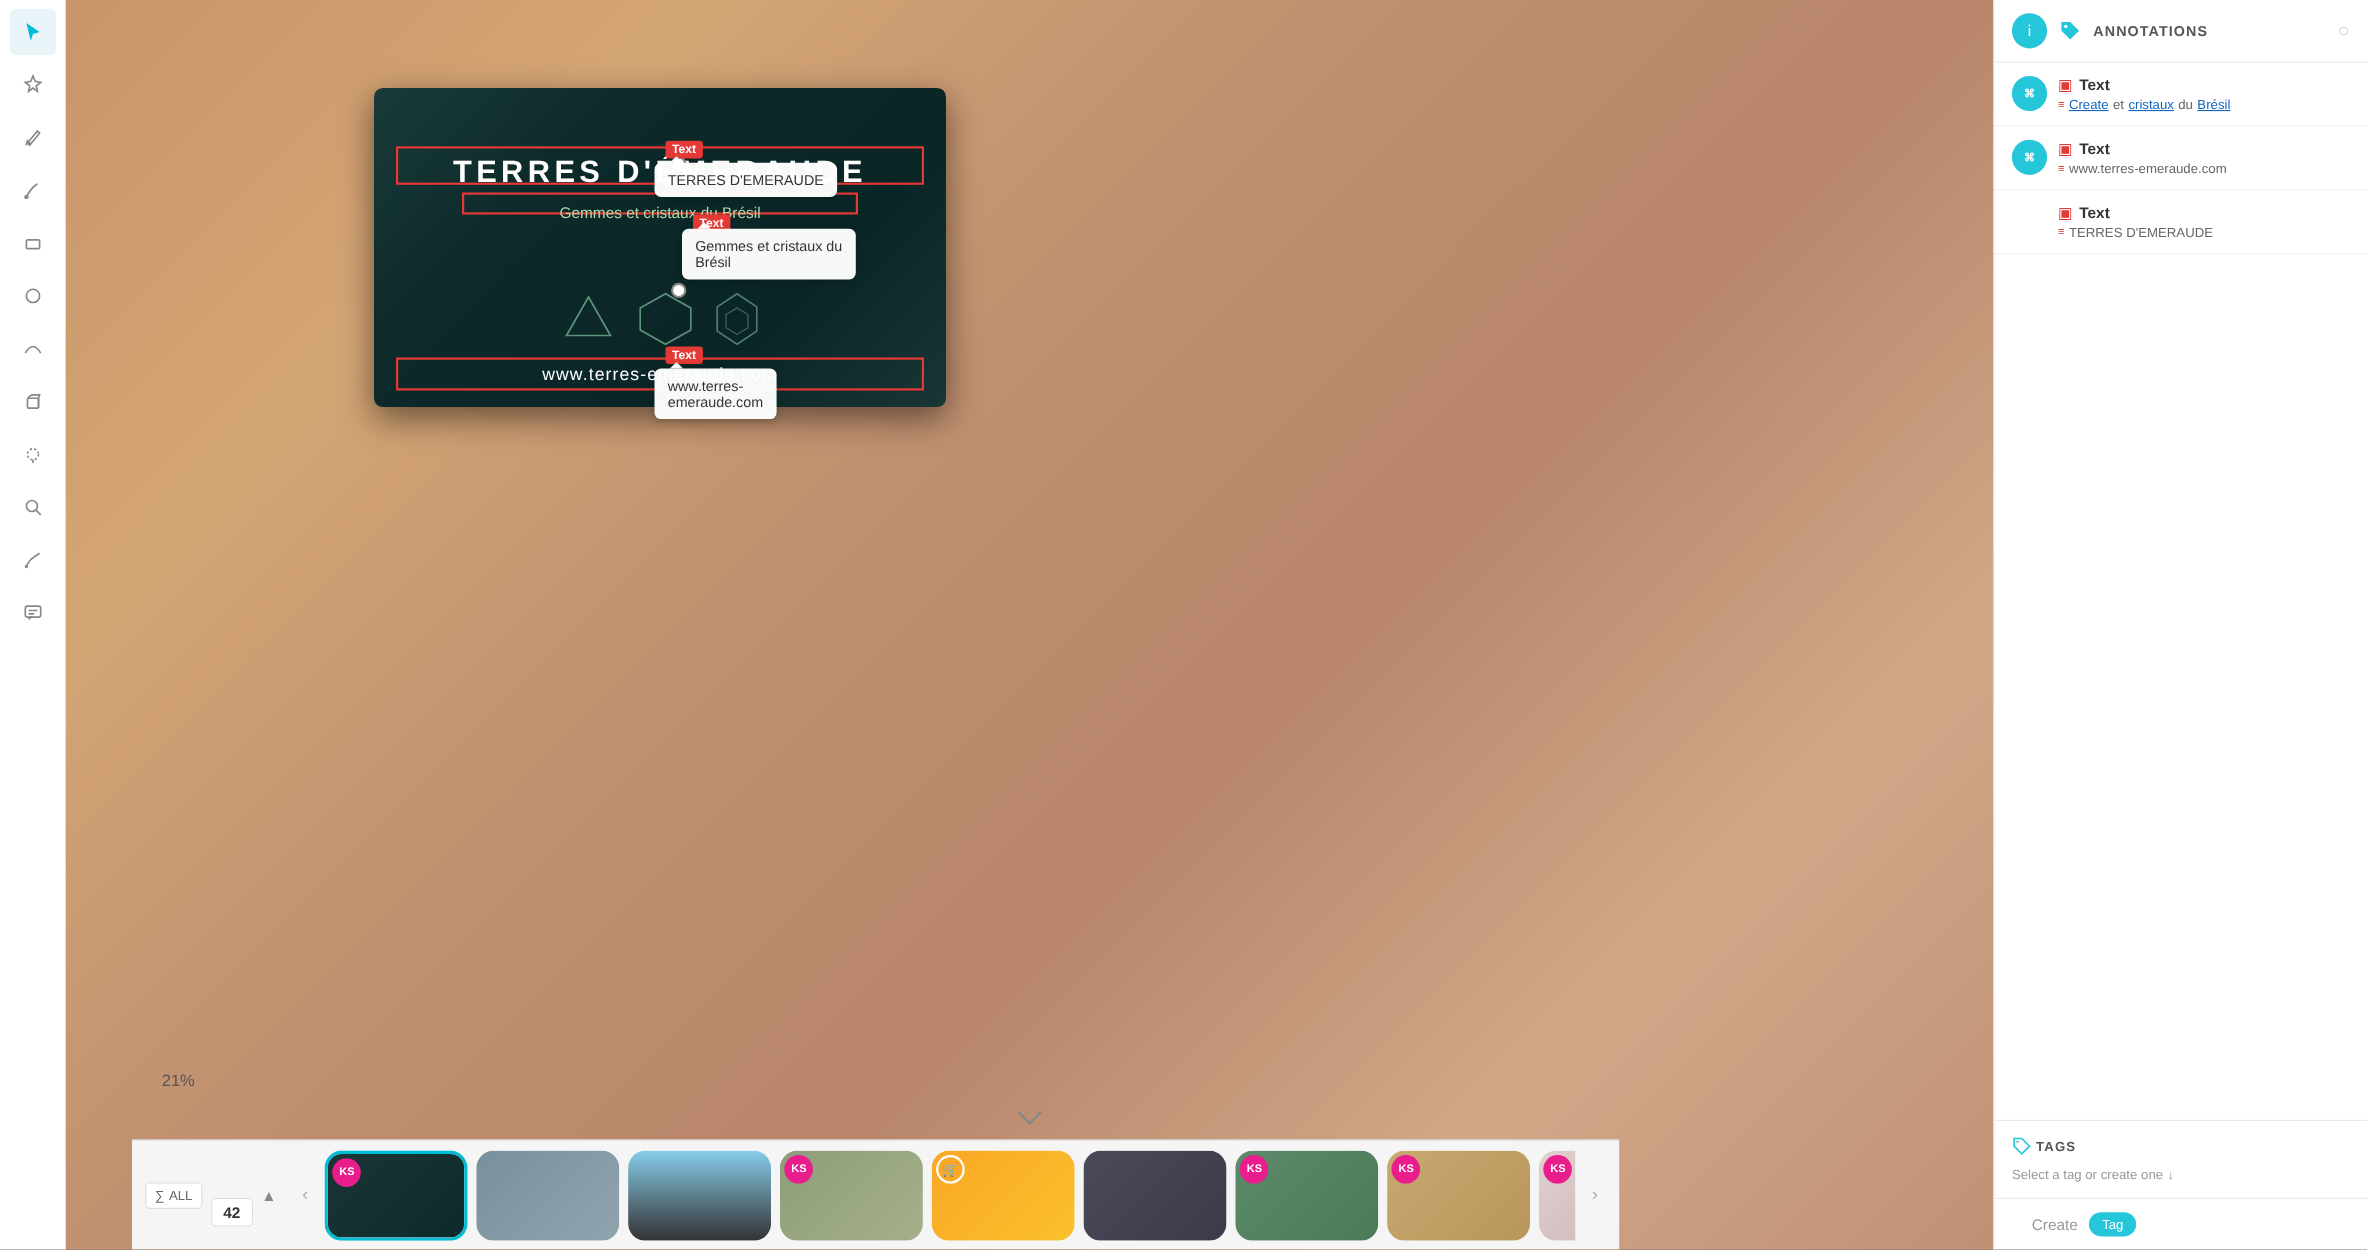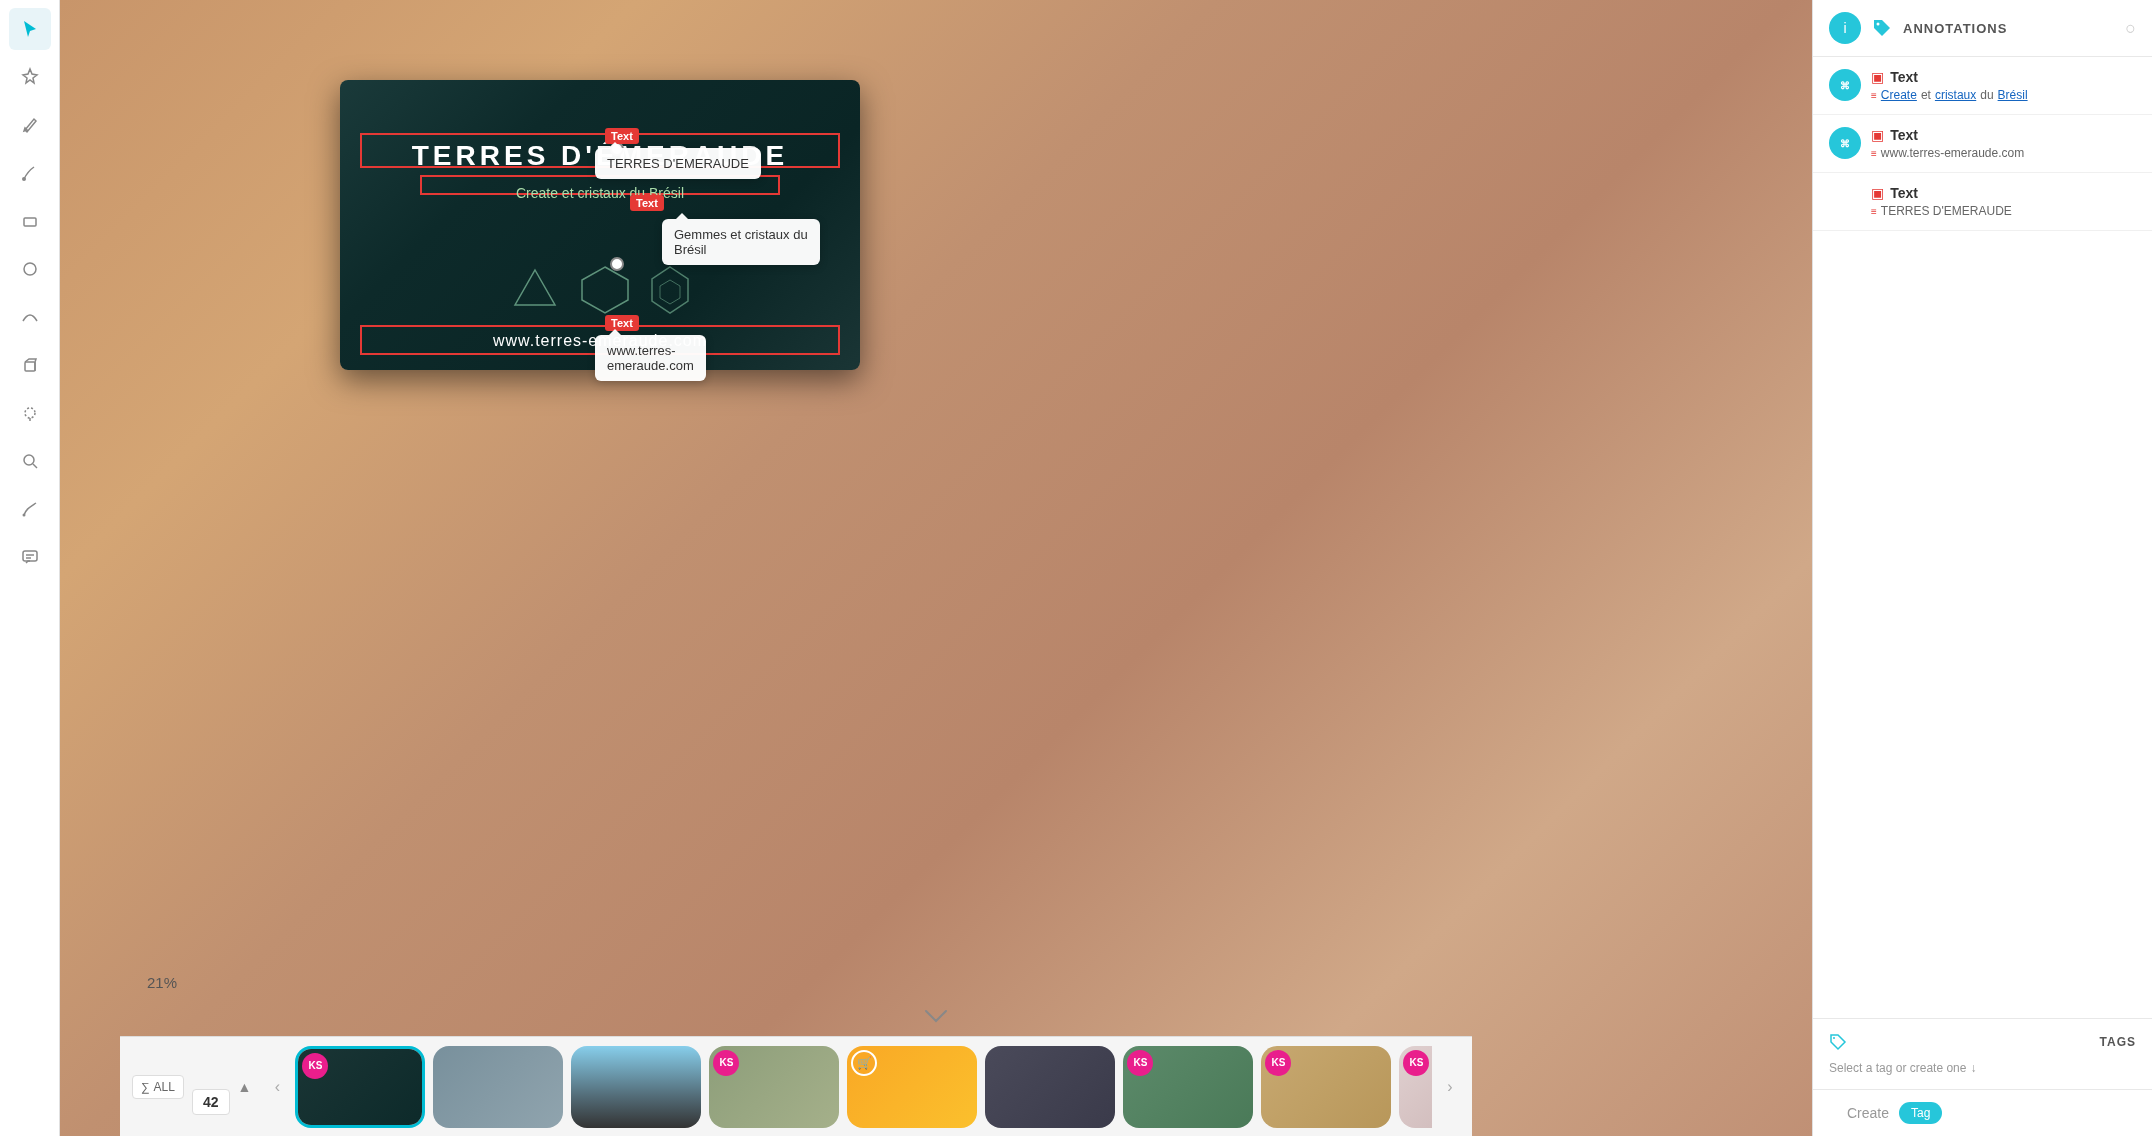--- a/index.html
+++ b/index.html
@@ -367,23 +367,22 @@
 
     
     .tags-section {
       padding: 14px 16px;
       border-top: 1px solid #e8e8e8;
     }
 
     .tags-header {
       display: flex;
       align-items: center;
-      gap: 24px;
+      gap: 4px;
       margin-bottom: 10px;
-      justify-content: space-between;
     }
 
     .tags-title {
       font-size: 12px;
       font-weight: 700;
       letter-spacing: 1px;
       color: #555;
       text-transform: uppercase;
     }
 
@@ -537,21 +536,21 @@
   <div class="zoom-indicator">21%</div>
 
   <div style="position: absolute; top: 80px; left: 280px;">
     <div class="business-card">
 
       <div class="card-selection-1"></div>
       <div class="card-selection-2"></div>
       <div class="card-selection-3"></div>
 
       <div class="card-title">TERRES D'ÉMERAUDE</div>
-      <div class="card-subtitle">Create et cristaux du Brésil</div>
+      <div class="card-subtitle">Gemmes et cristaux du Brésil</div>
 
       <div class="card-geometry">
         <svg width="50" height="50" viewBox="0 0 50 50">
             <polygon points="25,5 45,40 5,40" fill="none" stroke="rgba(150,220,180,0.6)" stroke-width="1.5"></polygon>
           </svg>
         <svg width="50" height="50" viewBox="0 0 50 50">
             <polygon points="25,2 48,15 48,35 25,48 2,35 2,15" fill="none" stroke="rgba(150,220,180,0.6)" stroke-width="1.5"></polygon>
           </svg>
         <svg width="40" height="50" viewBox="0 0 40 50">
             <path d="M20 2 L38 14 L38 36 L20 48 L2 36 L2 14 Z" fill="none" stroke="rgba(150,220,180,0.5)" stroke-width="1.5"></path>
@@ -567,21 +566,21 @@
 
     <div style="position: absolute; top: 48px; left: 265px;">
       <span class="annotation-badge">Text</span>
       <div class="tooltip-popup" style="top: 20px; left: -10px;">
         <span>TERRES D'EMERAUDE</span>
       </div>
     </div>
 
     <div style="position: absolute; top: 115px; left: 290px;">
       <span class="annotation-badge">Text</span>
-      <div class="tooltip-popup" style="top: 24px; left: -10px; margin-left: 42px;">
+      <div class="tooltip-popup" style="top: 13px; left: -10px;">
         Gemmes et cristaux du<br>Brésil
       </div>
     </div>
 
     <div style="position: absolute; top: 235px; left: 265px;">
       <span class="annotation-badge">Text</span>
       <div class="tooltip-popup" style="top: 20px; left: -10px;">
         www.terres-<br>emeraude.com
       </div>
     </div>

